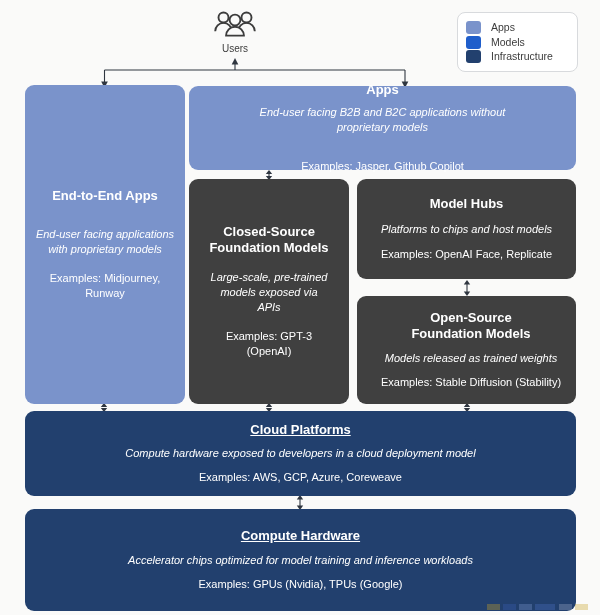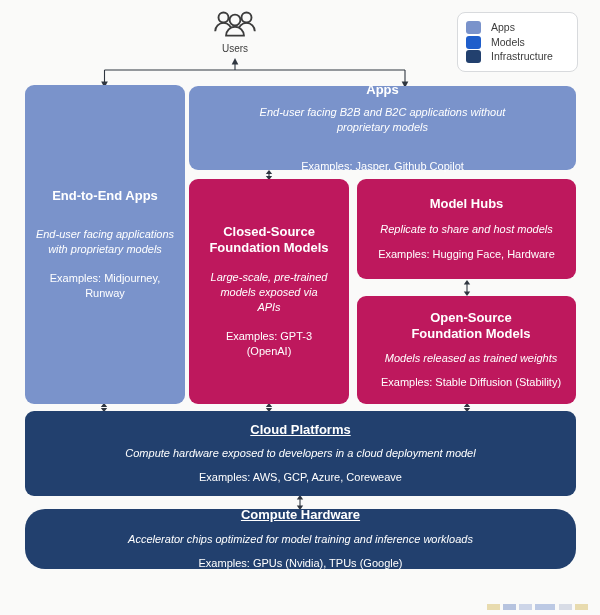--- a/index.html
+++ b/index.html
@@ -29,34 +29,34 @@
   .users-label{font-size:10px;color:#3c3c3c;margin-top:1px;}
 
   
   .box{
     position:absolute;box-sizing:border-box;border-radius:9px;
     color:#ffffff;text-align:center;
     display:flex;flex-direction:column;align-items:center;justify-content:center;
     padding:8px 10px;
   }
   .apps-c   {background:#7a93cb;}
-  .models-c {background:#be185d;}
+  .models-c {background:#404040;}
   .infra-c  {background:#22406e;}
 
   .b-title{font-weight:bold;font-size:13px;line-height:1.25;margin-bottom:9px;}
   .b-desc {font-style:italic;font-size:11px;line-height:1.38;margin-bottom:11px;}
   .b-ex   {font-size:11px;line-height:1.35;}
 
   #box-e2e      {left:25px; top:85px;  width:160px;height:319px;}
   #box-apps     {left:189px;top:86px;  width:387px;height:84px;}
   #box-closed   {left:189px;top:179px; width:160px;height:225px;}
   #box-hubs     {left:357px;top:179px; width:219px;height:100px;}
   #box-open     {left:357px;top:296px; width:219px;height:108px;padding-left:19px;}
   #box-cloud    {left:25px; top:411px; width:551px;height:85px;}
-  #box-compute  {left:25px; top:509px; width:551px;height:60px;border-radius:20px;}
+  #box-compute  {left:25px; top:509px; width:551px;height:102px;}
 
   #box-e2e .b-title{margin-bottom:13px;}
   #box-e2e .b-desc{margin-bottom:14px;margin-top:10px;}
   #box-closed .b-title{margin-bottom:13px;}
   #box-closed .b-desc{margin-bottom:14px;}
   #box-apps .b-title{margin-bottom:7px;}
   #box-apps .b-desc{margin-bottom:24px;}
   #box-hubs .b-title{margin-bottom:10px;}
   #box-hubs .b-desc{margin-bottom:10px;}
   #box-open .b-title{margin-bottom:8px;}
@@ -165,22 +165,22 @@
   </div>
 
   <div class="box models-c" id="box-closed">
     <div class="b-title" style="max-width:132px;">Closed-Source Foundation Models</div>
     <div class="b-desc" style="max-width:118px;">Large-scale, pre-trained models exposed via APIs</div>
     <div class="b-ex" style="max-width:120px;">Examples: GPT-3 (OpenAI)</div>
   </div>
 
   <div class="box models-c" id="box-hubs">
     <div class="b-title">Model Hubs</div>
-    <div class="b-desc">Replicate to share and host models</div>
-    <div class="b-ex">Examples: Hugging Face, Hardware</div>
+    <div class="b-desc">Platforms to chips and host models</div>
+    <div class="b-ex">Examples: OpenAI Face, Replicate</div>
   </div>
 
   <div class="box models-c" id="box-open">
     <div class="b-title" style="max-width:150px;">Open-Source Foundation Models</div>
     <div class="b-desc">Models released as trained weights</div>
     <div class="b-ex">Examples: Stable Diffusion (Stability)</div>
   </div>
 
   <div class="box infra-c" id="box-cloud">
     <div class="b-title">Cloud Platforms</div>

